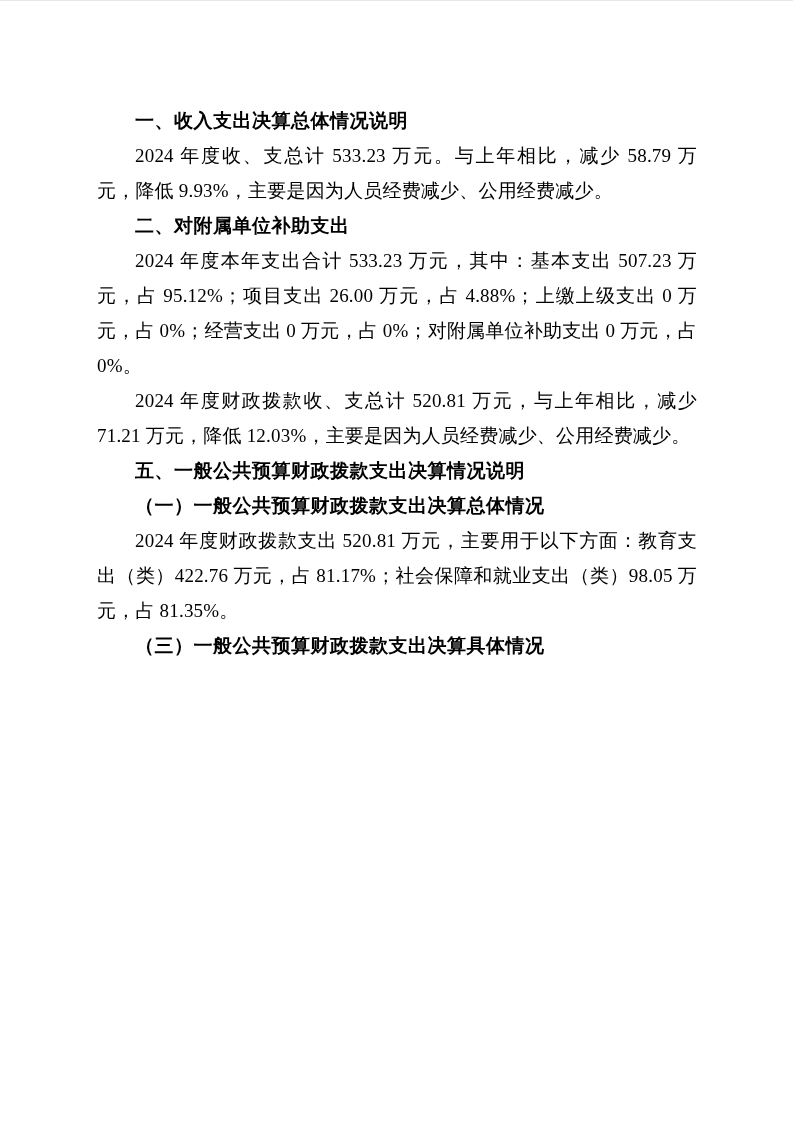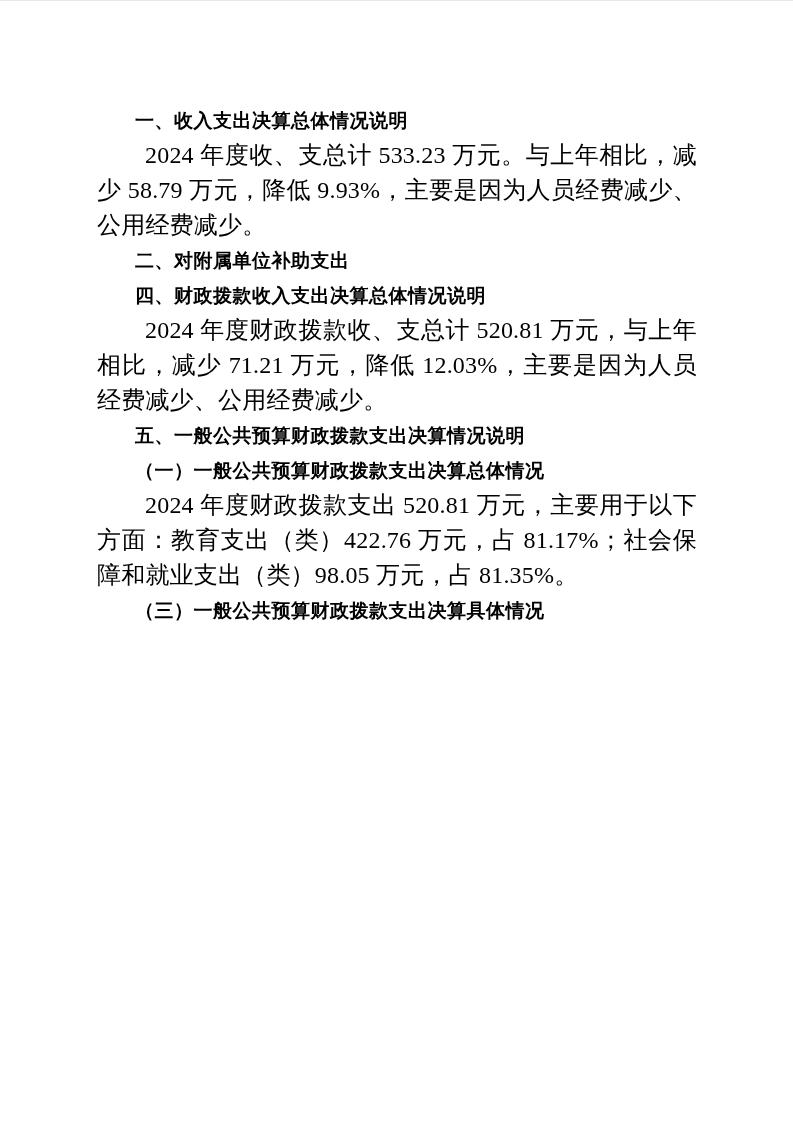--- a/index.html
+++ b/index.html
@@ -28,41 +28,41 @@
     font-weight: bold;
     font-size: 19px;
     line-height: 35px;
     text-indent: 2em;
     margin: 0;
     letter-spacing: 0.5px;
     white-space: nowrap;
   }
   .doc-para {
     font-family: "Liberation Serif", "DejaVu Serif", serif;
-    font-size: 24px;
+    font-size: 19px;
     line-height: 35px;
     text-indent: 2em;
     text-align: justify;
     margin: 0;
     letter-spacing: 0.2px;
   }
 </style>
 </head>
 <body>
 
 <div class="page">
   <div class="content">
 
     <div class="doc-heading">一、收入支出决算总体情况说明</div>
     <p class="doc-para">2024 年度收、支总计 533.23 万元。与上年相比，减少 58.79 万元，降低 9.93%，主要是因为人员经费减少、公用经费减少。</p>
 
     <div class="doc-heading">二、对附属单位补助支出</div>
 
+    <p class="doc-para">2024 年度本年支出合计 533.23 万元，其中：基本支出 507.23 万元，占 95.12%；项目支出 26.00 万元，占 4.88%；上缴上级支出 0 万元，占 0%；经营支出 0 万元，占 0%；对附属单位补助支出 0 万元，占 0%。</p>
 
-    <div class="doc-heading">四、财政拨款收入支出决算总体情况说明</div>
     <p class="doc-para">2024 年度财政拨款收、支总计 520.81 万元，与上年相比，减少 71.21 万元，降低 12.03%，主要是因为人员经费减少、公用经费减少。</p>
 
     <div class="doc-heading">五、一般公共预算财政拨款支出决算情况说明</div>
 
     <div class="doc-heading">（一）一般公共预算财政拨款支出决算总体情况</div>
 
     <p class="doc-para">2024 年度财政拨款支出 520.81 万元，主要用于以下方面：教育支出（类）422.76 万元，占 81.17%；社会保障和就业支出（类）98.05 万元，占 81.35%。</p>
 
     <div class="doc-heading">（三）一般公共预算财政拨款支出决算具体情况</div>
 

